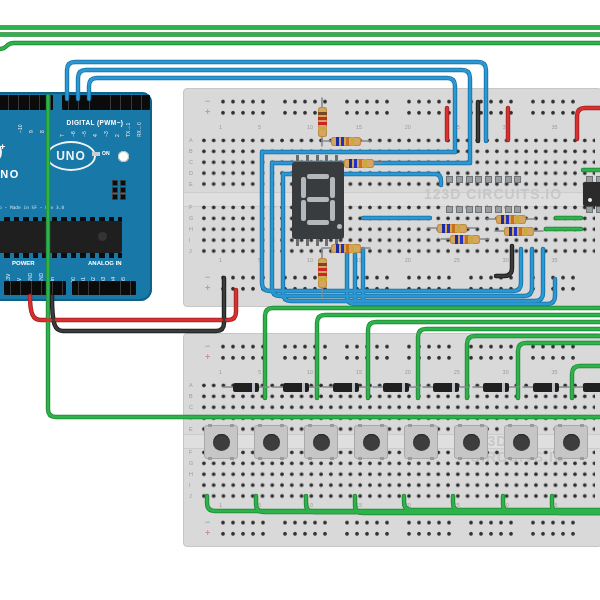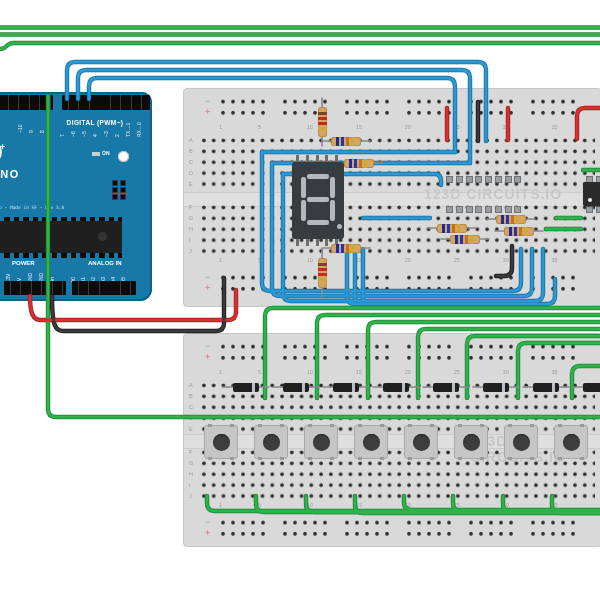--- a/index.html
+++ b/index.html
@@ -84,20 +84,21 @@
         <span class="pinlabel" style="left: 128px; top: 40px;">4</span>
         <span class="pinlabel" style="left: 139px; top: 40px;">~3</span>
         <span class="pinlabel" style="left: 150px; top: 40px;">2</span>
         <span class="pinlabel" style="left: 161px; top: 40px;">TX→1</span>
         <span class="pinlabel" style="left: 172px; top: 40px;">RX←0</span>
       </div>
 
     <span class="ring" style="left:8px;top:48px;width:16px;height:16px;"></span>
     <div class="ard-text" style="left:30px;top:50px;font-size:9px;">+</div>
 
+    <div class="uno-oval" style="left:76px;top:49px;width:46px;height:26px;font-size:12px;">UNO</div>
     <div class="ard-text" style="left:-12px;top:76px;font-size:11px;letter-spacing:1.5px;">ARDUINO</div>
 
     <div class="abs" style="left:122px;top:60px;width:8px;height:4px;background:#c7cdd1;"></div>
     <div class="ard-text" style="left:132px;top:58px;font-size:5px;">ON</div>
 
     <div class="mount" style="left:148px;top:59px;width:11px;height:11px;"></div>
     <div class="mount" style="left:148px;top:190px;width:11px;height:11px;"></div>
 
     <div id="icsp">
         <div class="icsp-dot" style="left: 142px; top: 88px;"></div>

